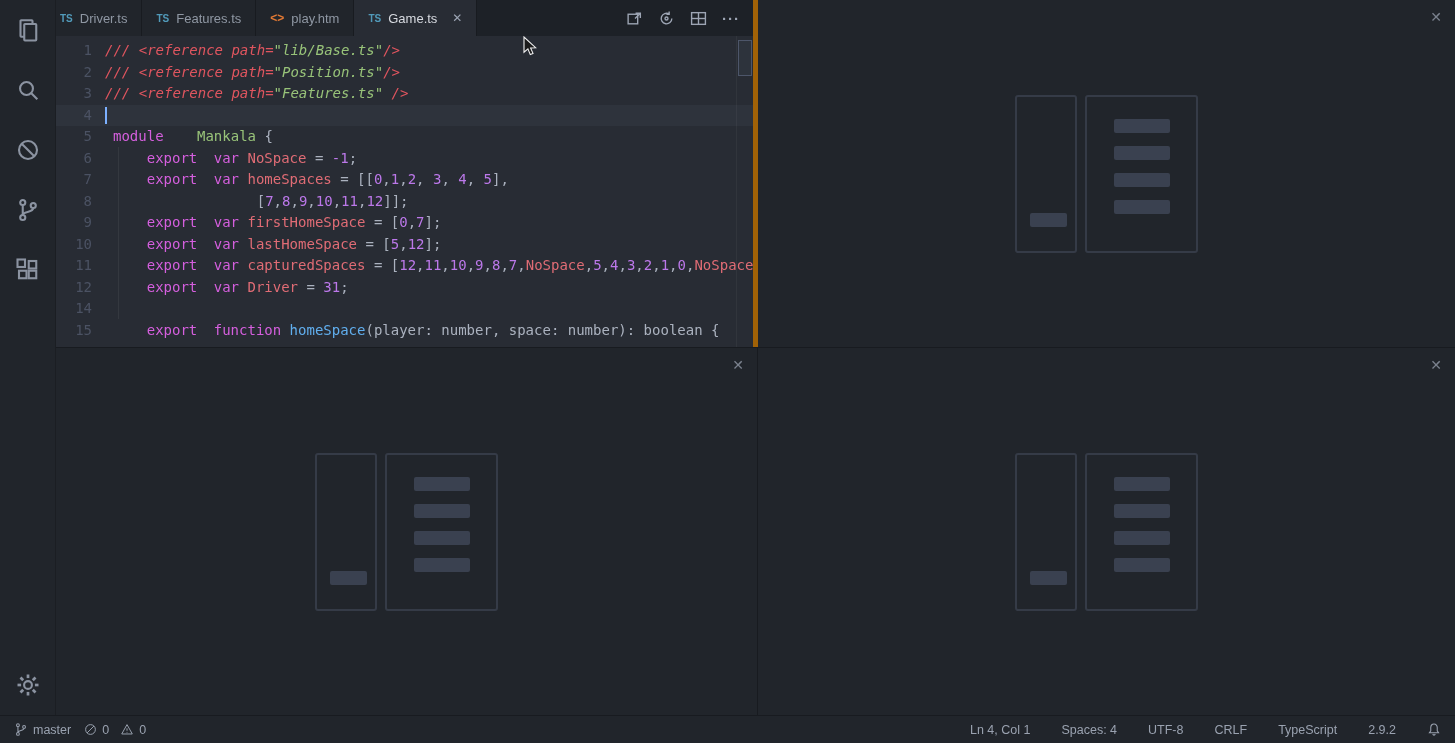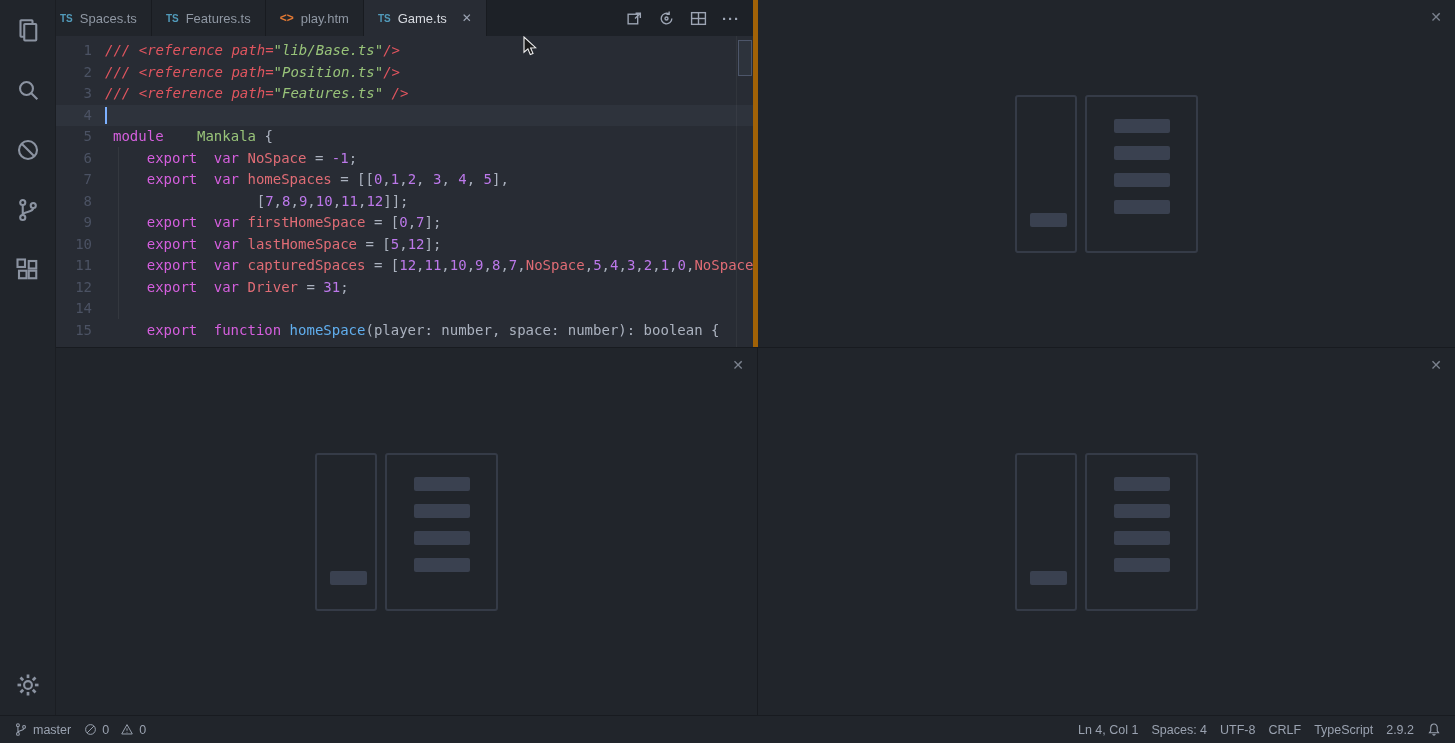--- a/index.html
+++ b/index.html
@@ -79,21 +79,21 @@
   .wm-left .wm-bar { position:absolute; left:13px; bottom:24px; width:37px; }
   .wm-right { width:113px; height:158px; border:2px solid #353b47; border-radius:3px;
               padding-top:22px; display:flex; flex-direction:column; gap:13px; align-items:center; }
   .wm-bar { width:56px; height:14px; background:#3a4150; border-radius:2px; }
 
   
   .status-bar { height:28px; flex:none; background:#21252b; border-top:1px solid #181b20;
                 display:flex; align-items:center; padding:0 14px; font-size:12.5px; color:#9aa2b0; }
   .sb-left, .sb-right { display:flex; align-items:center; }
   .sb-left { gap:13px; }
-  .sb-right { margin-left:auto; gap:13px;align-items:center; }
+  .sb-right { margin-left:auto; gap:31px;align-items:center; }
   .sb-item { display:flex; align-items:center; gap:5px; cursor:pointer; }
   .sb-item svg { stroke:#9aa2b0; fill:none; stroke-width:1.2; }
 
   
   .mouse-cursor { position:absolute; left:522px; top:36px; z-index:50; pointer-events:none; }
 </style>
 </head>
 <body>
 
 <div class="window">
@@ -155,21 +155,21 @@
     </div>
 
     <div class="editor-area">
       <div class="row-top">
 
         <div class="group group-tl">
           <div class="tab-bar">
             <div class="tabs">
                 <div class="tab clipped">
                   <span class="file-icon icon-ts">TS</span>
-                  <span class="tab-label">Spaces.ts</span>
+                  <span class="tab-label">Driver.ts</span>
                 </div>
                 <div class="tab">
                   <span class="file-icon icon-ts">TS</span>
                   <span class="tab-label">Features.ts</span>
                 </div>
                 <div class="tab">
                   <span class="file-icon icon-html">&lt;&gt;</span>
                   <span class="tab-label">play.htm</span>
                 </div>
                 <div class="tab active">

